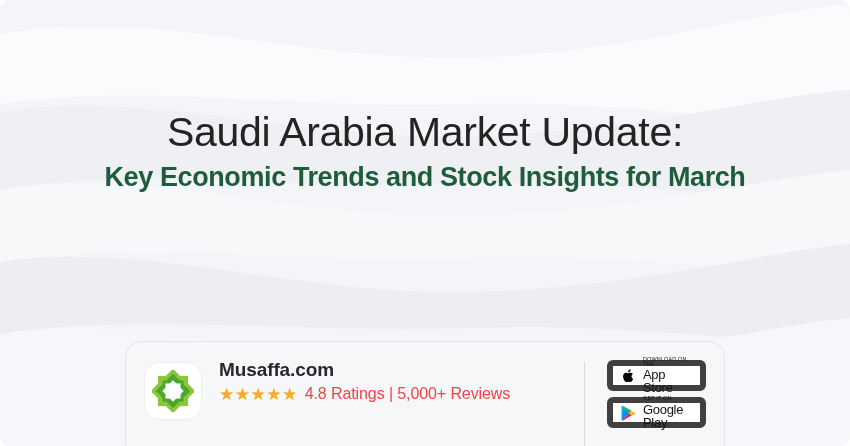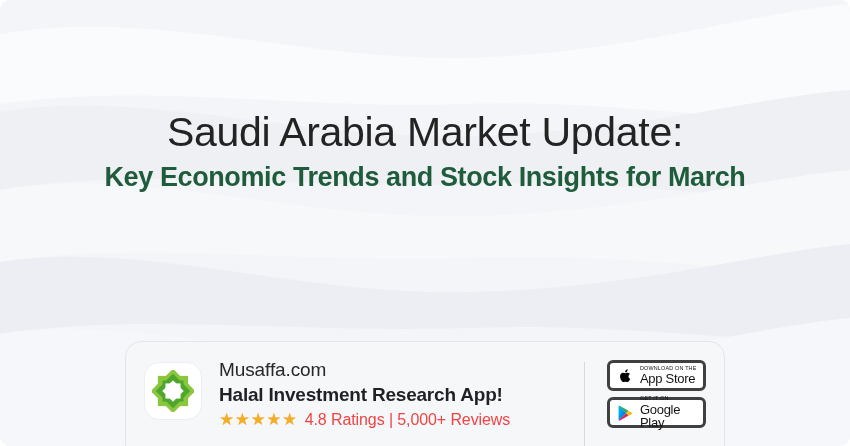--- a/index.html
+++ b/index.html
@@ -95,21 +95,21 @@
   }
 
   .app-text {
     margin-left: 17px;
     flex: 1 1 auto;
     min-width: 0;
   }
 
   .brand-name {
     font-size: 19px;
-    font-weight: 400;
+    font-weight: 700;
     color: #26282b;
     line-height: 1.28;
     letter-spacing: -0.1px;
   }
 
   .brand-tagline {
     font-size: 19px;
     font-weight: 700;
     color: #1f2124;
     line-height: 1.28;
@@ -166,21 +166,21 @@
     flex-direction: column;
     gap: 6px;
     margin-left: 22px;
     flex: 0 0 auto;
     padding-top: 2px;
   }
 
   .badge {
     width: 99px;
     height: 31px;
-    border: 3px solid #404040;
+    border: 6px solid #404040;
     border-radius: 6px;
     background: #ffffff;
     display: flex;
     align-items: center;
     box-sizing: border-box;
     padding: 0 6px;
   }
 
   .badge-icon {
     flex: 0 0 auto;
@@ -257,21 +257,20 @@
           <rect x="25" y="25" width="50" height="50" fill="#4ca72c"></rect>
 
           <rect x="32" y="32" width="36" height="36" fill="#ffffff"></rect>
           <rect x="32" y="32" width="36" height="36" fill="#ffffff" transform="rotate(45 50 50)"></rect>
         </g>
       </svg>
     </div>
 
     <div class="app-text">
       <div class="brand-name">Musaffa.com</div>
-      <div class="brand-tagline">Halal Investment Research App!</div>
       <div class="rating-row">
         <span class="stars">
           <span class="star-bg">★★★★★</span>
           <span class="star-fg" style="width: 96%;">★★★★★</span>
         </span>
         <span class="rating-text">4.8 Ratings | 5,000+ Reviews</span>
       </div>
     </div>
 
     <div class="card-divider"></div>

